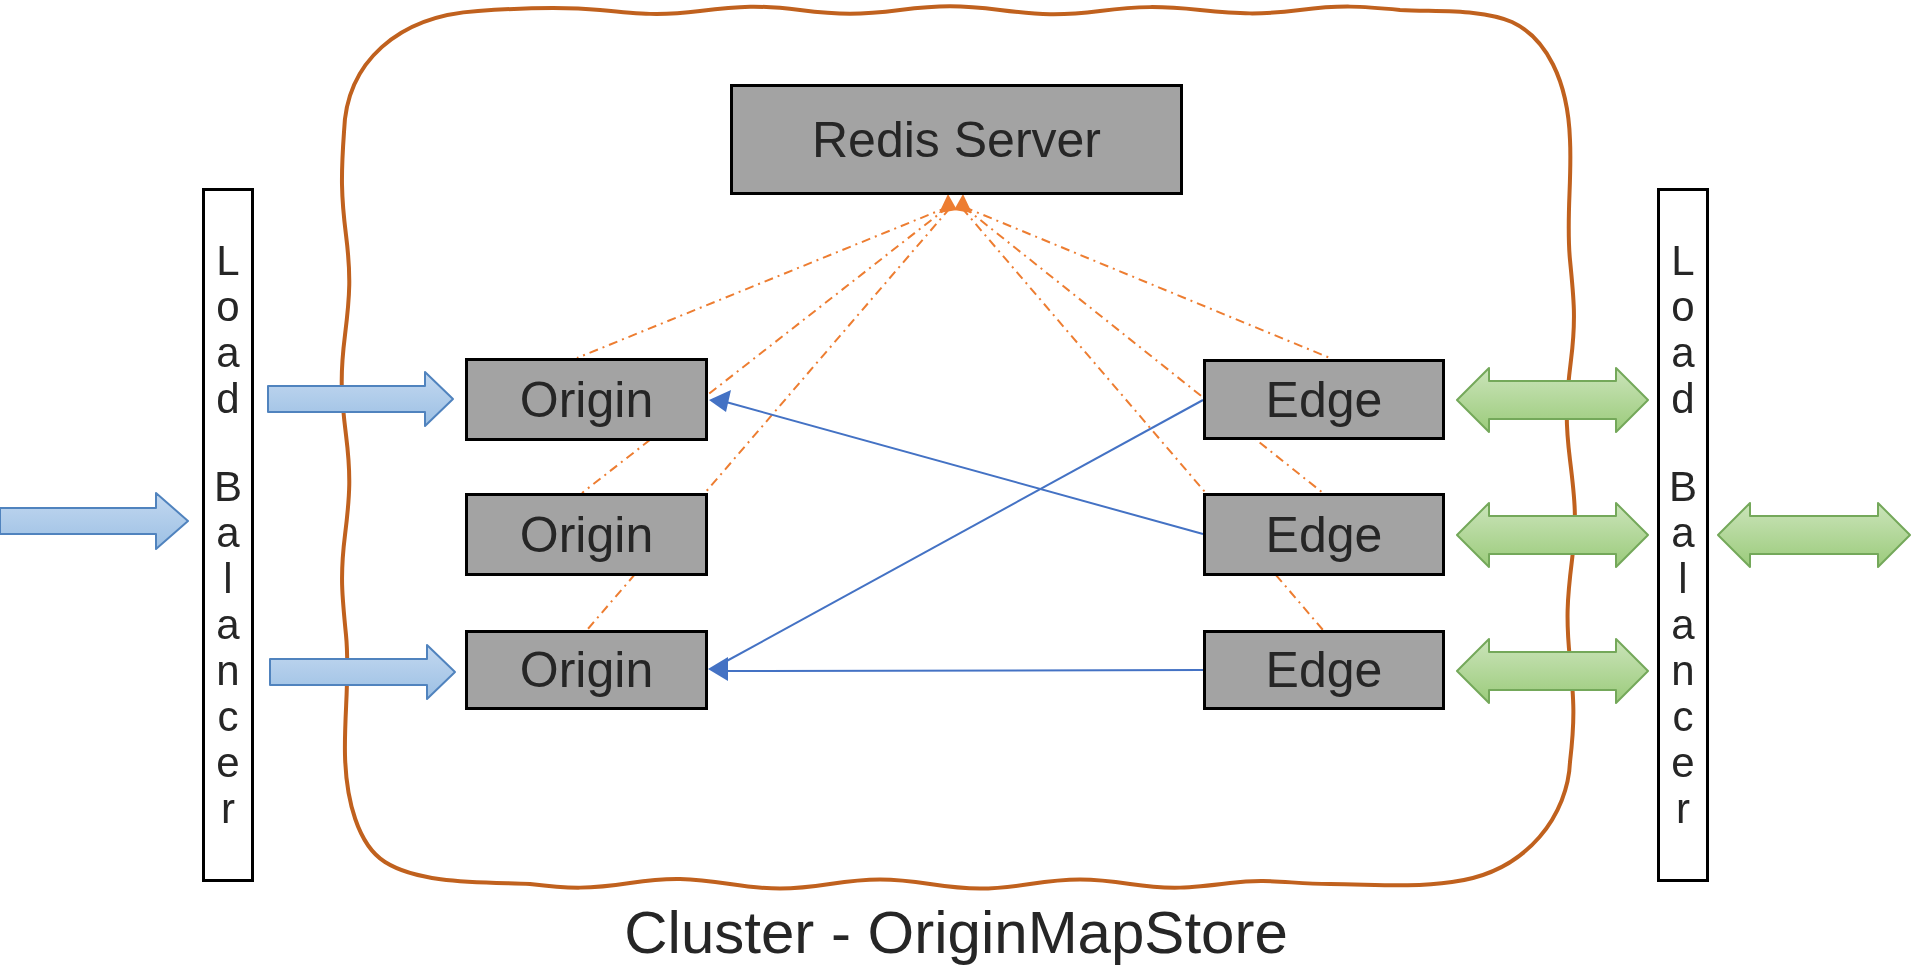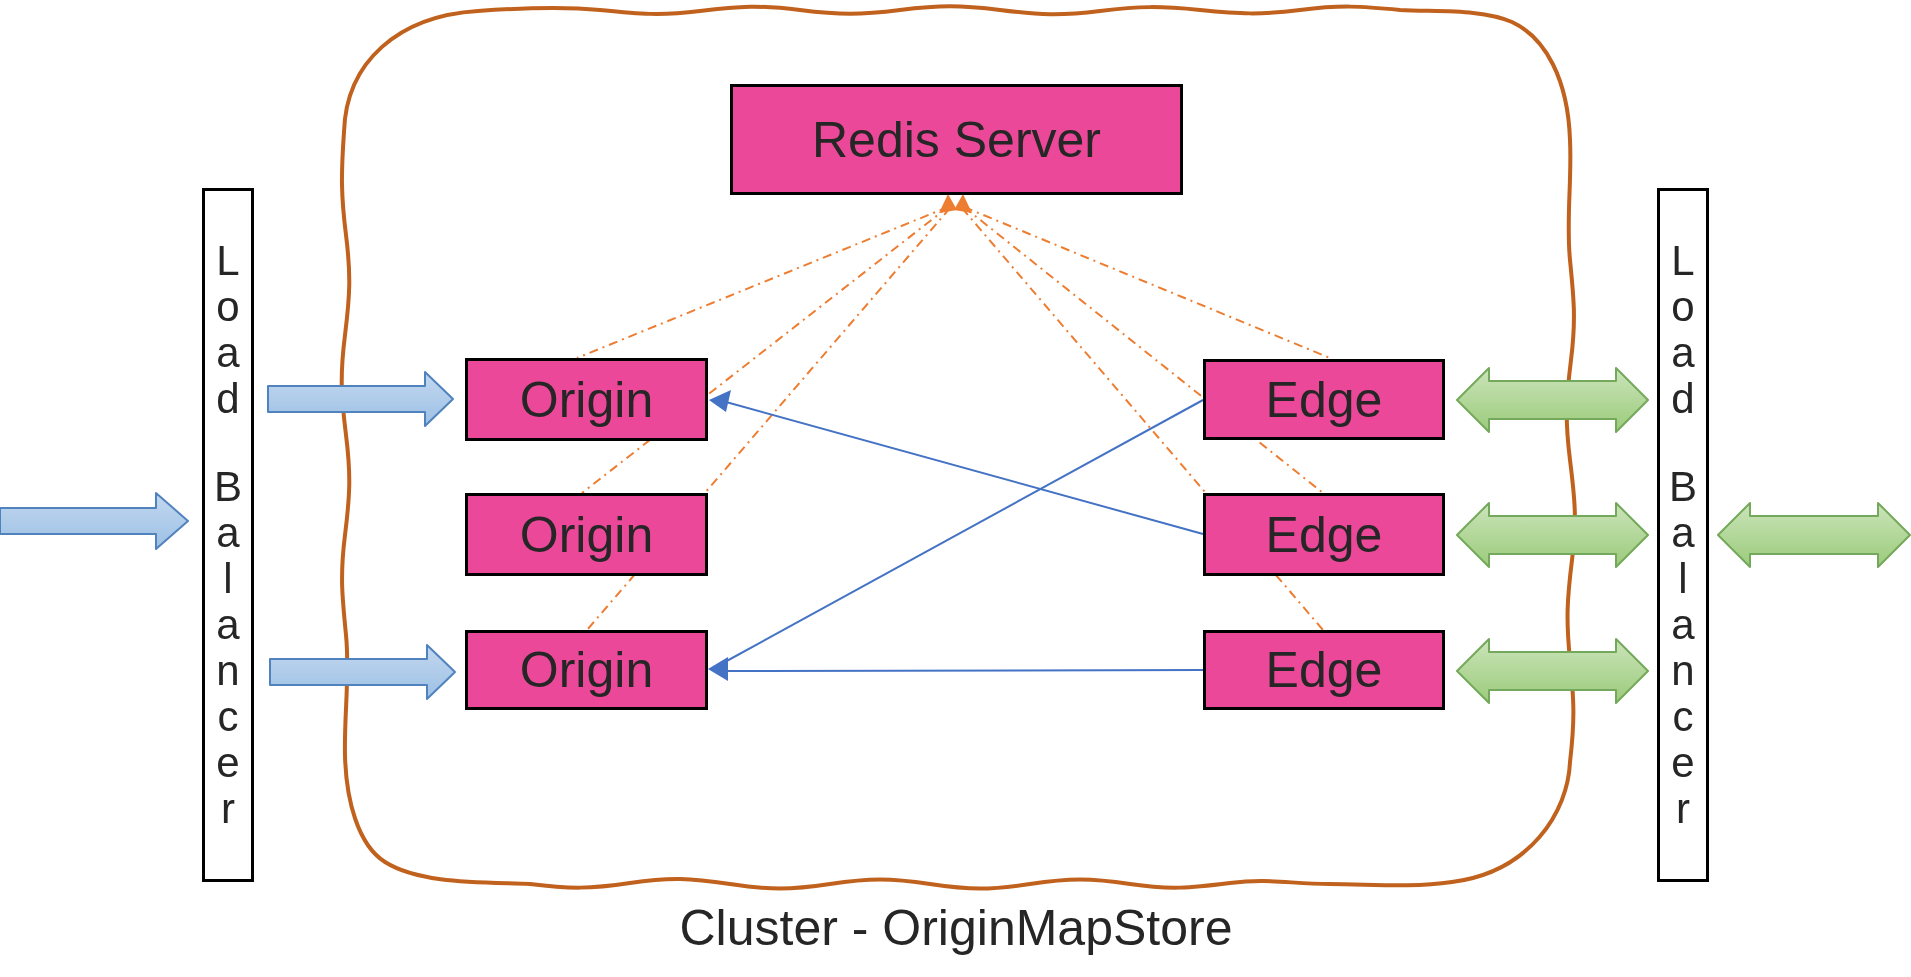--- a/index.html
+++ b/index.html
@@ -2,21 +2,21 @@
 <html><head>
 <meta charset="utf-8">
 <style>
   html,body{margin:0;padding:0;background:#ffffff;}
   #stage{
     position:relative;width:1911px;height:977px;background:#ffffff;overflow:hidden;
     font-family:"Liberation Sans","DejaVu Sans",sans-serif;color:#262626;
   }
   #wires{position:absolute;left:0;top:0;width:1911px;height:977px;}
   .node{
-    position:absolute;background:#ec4899;border:3px solid #000000;
+    position:absolute;background:#a3a3a3;border:3px solid #000000;
     display:flex;align-items:center;justify-content:center;
     font-size:50px;line-height:1;box-sizing:border-box;
   }
   #redis-box{left:730px;top:84px;width:453px;height:111px;}
   #origin-1{left:465px;top:358px;width:243px;height:83px;}
   #origin-2{left:465px;top:493px;width:243px;height:83px;}
   #origin-3{left:465px;top:630px;width:243px;height:80px;}
   #edge-1{left:1203px;top:359px;width:242px;height:81px;}
   #edge-2{left:1203px;top:493px;width:242px;height:83px;}
   #edge-3{left:1203px;top:630px;width:242px;height:80px;}
@@ -26,21 +26,21 @@
     display:flex;flex-direction:column;align-items:center;justify-content:center;
     font-size:42px;
   }
   #lb-left{left:202px;}
   #lb-right{left:1657px;}
   .lb-word{display:flex;flex-direction:column;align-items:center;}
   .lb-word div{line-height:46px;height:46px;}
   .lb-gap{height:42px;}
   #cluster-label{
     position:absolute;left:556px;top:903px;width:800px;text-align:center;
-    font-size:50px;line-height:1;white-space:nowrap;
+    font-size:60px;line-height:1;white-space:nowrap;
   }
 </style>
 </head>
 <body>
 
 <div id="stage">
 
   <svg id="wires" viewBox="0 0 1911 977">
     <defs>
       <linearGradient id="blueGrad" x1="0" y1="0" x2="0" y2="1">

